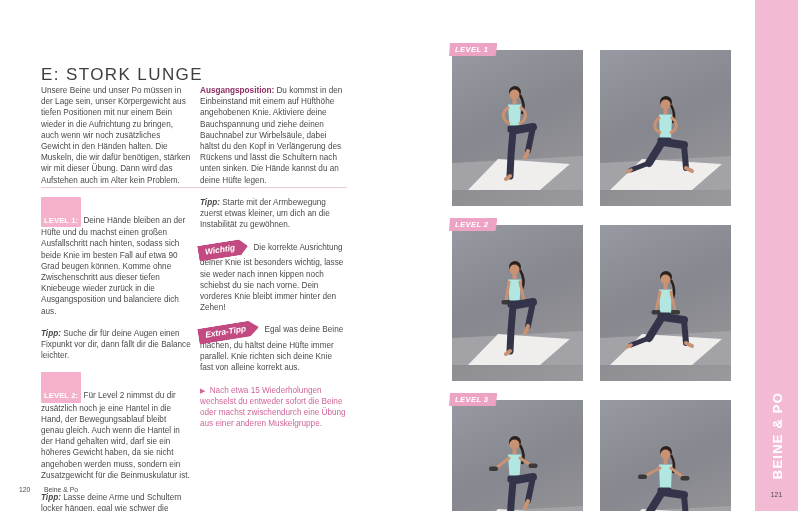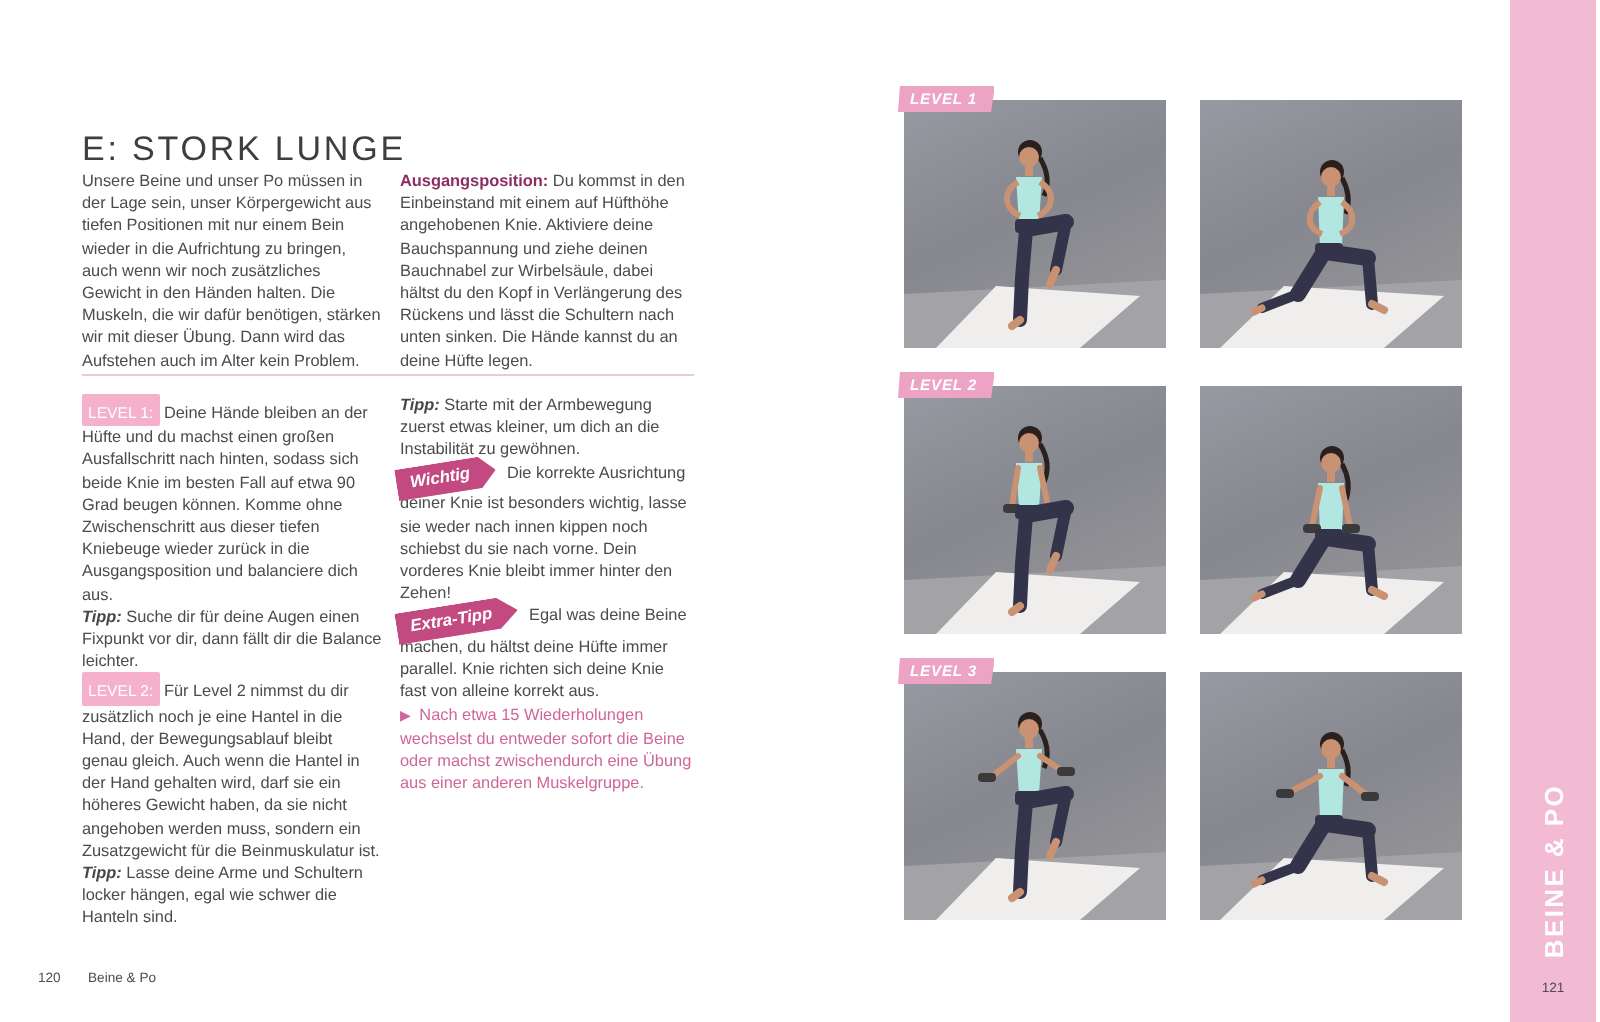--- a/index.html
+++ b/index.html
@@ -7,44 +7,44 @@
   .spread { position:relative; width:800px; height:511px; background:#ffffff; overflow:hidden; }
 
   
   .title { position:absolute; left:41px; top:46px; font-size:17px; font-weight:400;
            letter-spacing:1.4px; color:#3e3e3e;margin-top:19px; }
   .col { position:absolute; font-size:8.2px; line-height:11.2px; color:#4b4b4b; }
   .col-a  { left:41px;  top:85px;  width:150px; }
   .col-b  { left:200px; top:85px;  width:147px; }
   .col-a2 { left:41px;  top:197px; width:150px; }
   .col-b2 { left:200px; top:197px; width:147px; }
-  .col p { }
+  .col p { margin-bottom:11px; }
   .divider { position:absolute; left:41px; top:187px; width:306px; height:1px; background:#edc7da; }
 
   .berry { font-weight:bold; color:#8d2d62; }
   .lbl   { font-weight:bold; color:#474747;font-style:italic; }
 
-  .level-chip { display:inline-block; background:#f5b0cc; color:#fff; font-weight:normal;
-                font-size:7.8px; padding:4px 3px 1px 3px; border-radius:1px; }
+  .level-chip { display:inline-block; background:#f5b0cc; color:#fff; font-weight:bold;
+                font-size:7.8px; padding:18px 3px 1px 3px; border-radius:1px; }
 
   .banner { display:inline-block; background:#c34a81; color:#fff; font-weight:bold;
             font-style:italic; font-size:8.4px; padding:2px 13px 2.5px 7px;
             clip-path:polygon(0 0, 84% 0, 100% 50%, 84% 100%, 0 100%);
             transform:rotate(-9deg); margin:0 3px 0 -2px; vertical-align:-2px; }
 
   .note { color:#cf6699; }
   .note .arrow { font-size:7px; margin-right:2px; }
 
   .footer-left { position:absolute; top:486px; font-size:6.8px; color:#4d4d4d; }
   .pn-left { left:19px; } .footer-chapter { left:44px; }
 
   
   .photo-grid { position:absolute; left:452px; top:50px; width:279px;
                 display:grid; grid-template-columns:131px 131px; column-gap:17px; row-gap:19px; }
-  .photo { position:relative; width:131px; height:124px;
+  .photo { position:relative; width:131px; height:156px;
            background:linear-gradient(155deg,#979aa2 0%,#86878f 45%,#8f8f94 70%,#9a9a9e 100%); }
   .photo svg { position:absolute; inset:0; width:100%; height:100%; }
   .photo-badge { position:absolute; top:-7px; left:-3px; z-index:2; background:#eda3c4;
                  color:#fff; font-weight:bold; font-style:italic; font-size:7.6px;
                  letter-spacing:0.4px; padding:2px 9px 2px 6px;
                  clip-path:polygon(2% 0, 100% 0, 96% 100%, 0 100%); }
 
   
   .sidebar-tab { position:absolute; left:755px; top:0; width:43px; height:511px; background:#f3bad4; }
   .sidebar-label { position:absolute; bottom:32px; left:50%;

